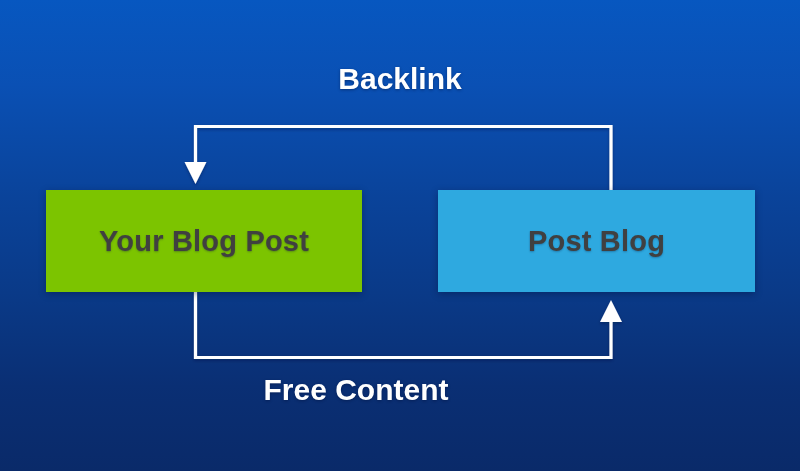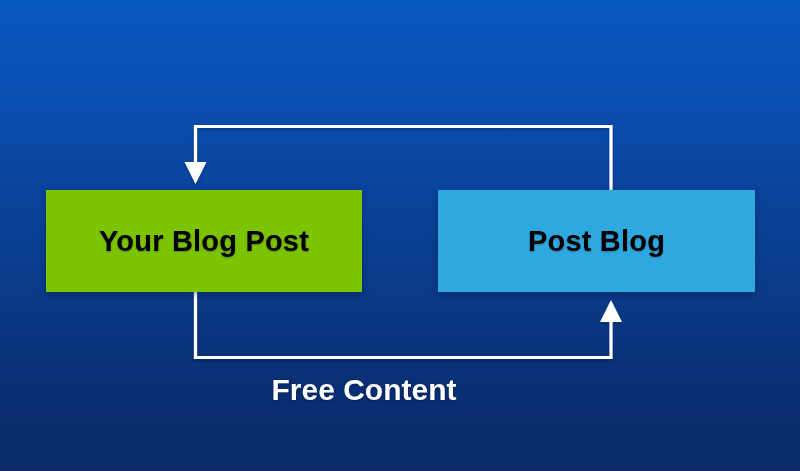--- a/index.html
+++ b/index.html
@@ -39,21 +39,21 @@
   
   .node-box {
     position: absolute;
     display: flex;
     align-items: center;
     justify-content: center;
     box-sizing: border-box;
     box-shadow: 0 2px 7px rgba(0, 15, 50, 0.38);
   }
   .node-label {
-    color: #000000;
+    color: #404040;
     font-family: "Liberation Sans", sans-serif;
     font-weight: bold;
     font-size: 29px;
     letter-spacing: 0.2px;
     line-height: 1;
     white-space: nowrap;
     text-shadow: 0 1px 2px rgba(0, 20, 60, 0.30);
   }
 
   #node-your-blog-post {
@@ -82,21 +82,21 @@
     white-space: nowrap;
     text-align: center;
     text-shadow: 0 1px 3px rgba(0, 15, 55, 0.45);
   }
   #label-backlink {
     left: 0;
     top: 64px;
     width: 800px;
   }
   #label-free-content {
-    left: 8px;
+    left: 0;
     top: 375px;
     width: 712px;
   }
 </style>
 </head>
 <body>
 
 <div id="diagram-canvas">
 
   <svg id="connector-layer" viewBox="0 0 800 471" width="800" height="471" xmlns="http://www.w3.org/2000/svg">
@@ -110,20 +110,21 @@
       <path d="M 611 190 L 611 126.5 L 195.5 126.5 L 195.5 166" fill="none" stroke="#FFFFFF" stroke-width="3.2" stroke-linecap="butt" stroke-linejoin="miter"></path>
       <polygon points="195.5,184 184.5,162 206.5,162" fill="#FFFFFF"></polygon>
     </g>
 
     <g filter="url(#edgeShadow)">
       <path d="M 195.5 292 L 195.5 357.5 L 611 357.5 L 611 318" fill="none" stroke="#FFFFFF" stroke-width="3.2" stroke-linecap="butt" stroke-linejoin="miter"></path>
       <polygon points="611,300 600,322 622,322" fill="#FFFFFF"></polygon>
     </g>
   </svg>
 
+  <div class="edge-label" id="label-backlink">Backlink</div>
 
   <div class="node-box" id="node-your-blog-post">
     <span class="node-label">Your Blog Post</span>
   </div>
 
   <div class="node-box" id="node-other-blog">
     <span class="node-label">Post Blog</span>
   </div>
 
   <div class="edge-label" id="label-free-content">Free Content</div>

